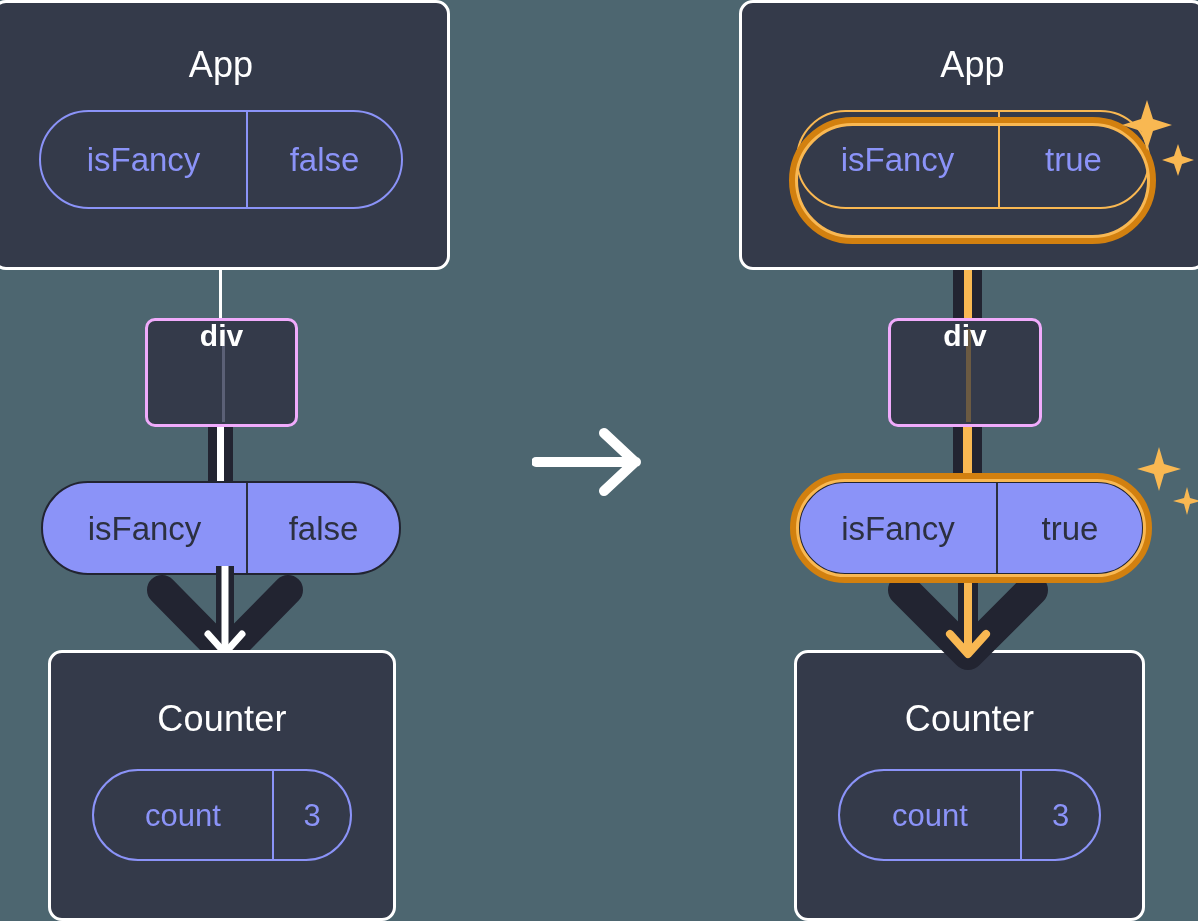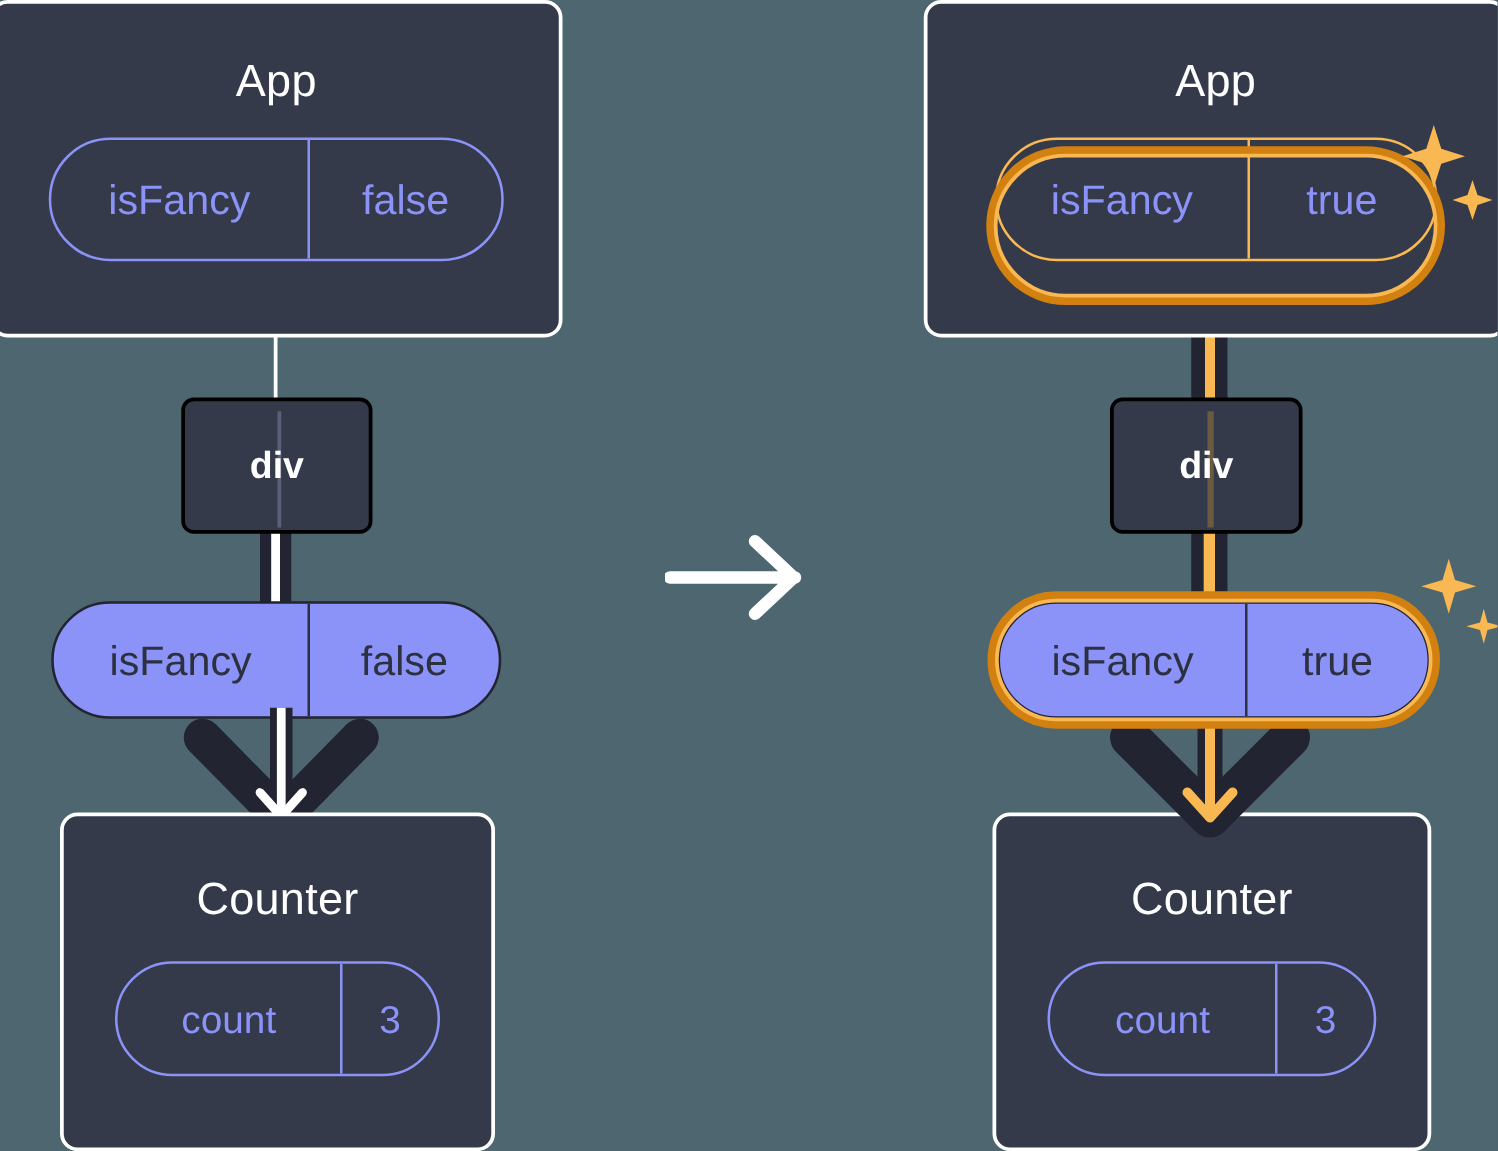--- a/index.html
+++ b/index.html
@@ -41,24 +41,23 @@
     font-size: 36px;
     font-weight: 400;
     letter-spacing: 0.2px;
     line-height: 1;
     white-space: nowrap;
   }
 
   
   .div-box {
     background: #343a4a;
-    border: 3px solid #000000;
+    border: 3px solid #f0abfc;
     border-radius: 10px;
     display: flex;
-    align-items: center;
     justify-content: center;
   }
   .div-label {
     color: #ffffff;
     font-size: 30px;
     font-weight: 700;
     line-height: 1;
     position: relative;
     z-index: 3;
   }

